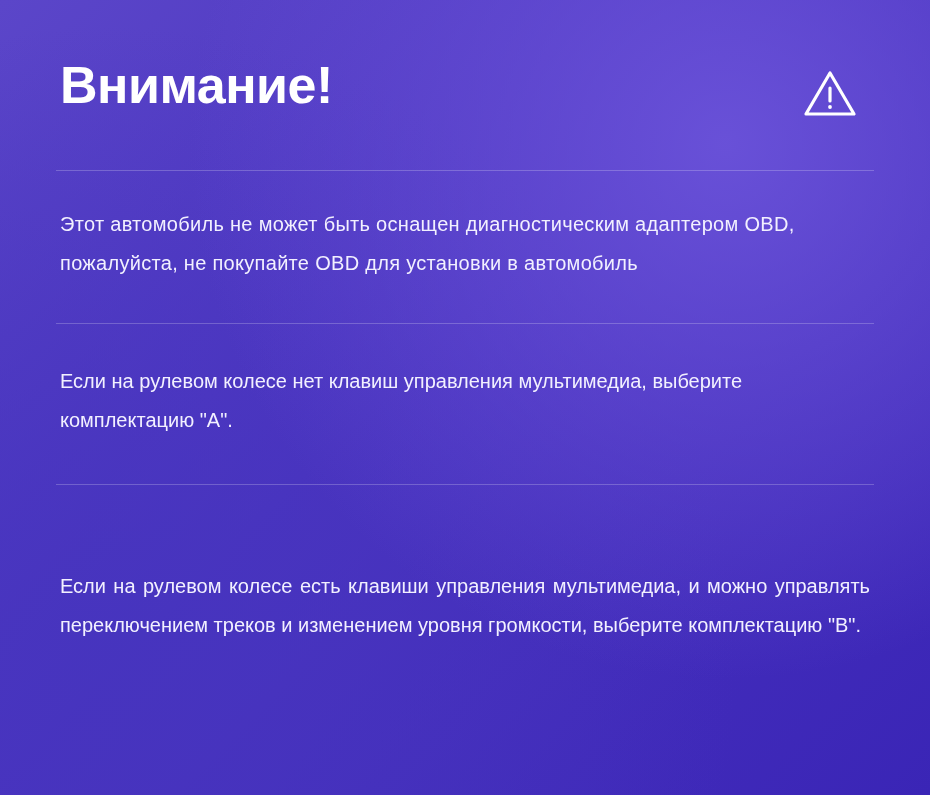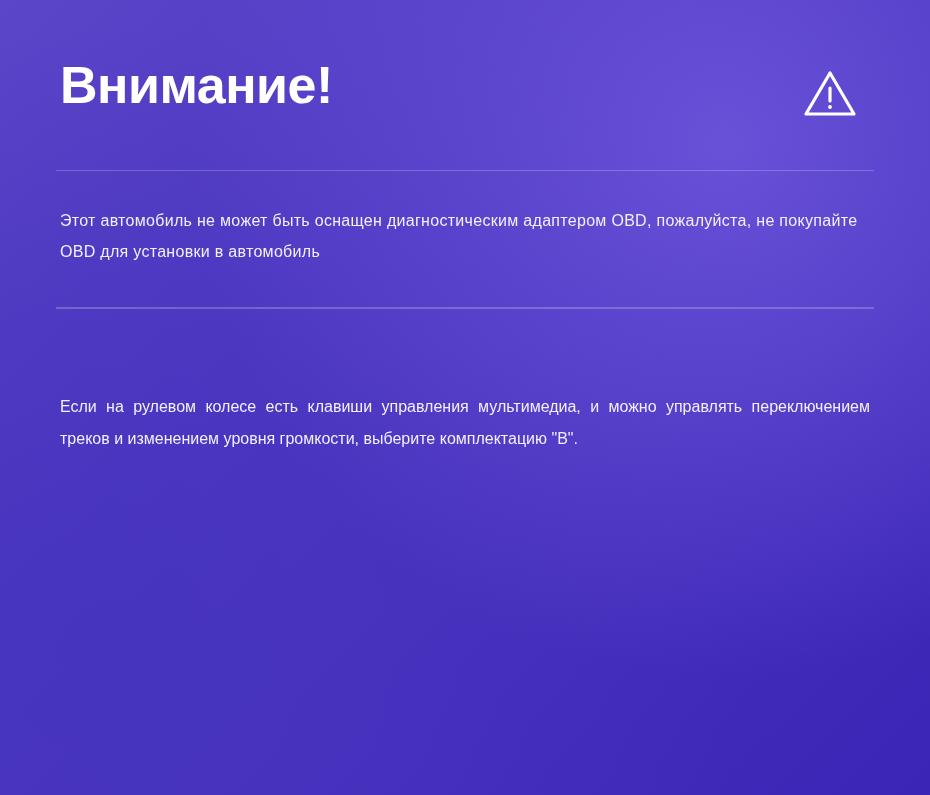--- a/index.html
+++ b/index.html
@@ -49,21 +49,21 @@
     width: 100%;
     background: rgba(255, 255, 255, 0.22);
     margin: 0;
   }
   .divider.top { margin-top: 46px; }
   .section {
     padding: 0 4px;
   }
   .section p {
     margin: 0;
-    font-size: 16px;
+    font-size: 20px;
     line-height: 1.95;
     color: #f2f0ff;
     font-weight: normal;
   }
   .section.first p { letter-spacing: 0.3px; }
   .section.first { padding-top: 34px; padding-bottom: 40px; }
   .section.second { padding-top: 38px; padding-bottom: 44px; }
   .section.third  { padding-top: 38px; padding-bottom: 10px; }
   .justify p { text-align: justify; margin-top: 44px; }
 </style>
@@ -84,20 +84,23 @@
   </div>
 
   <div class="divider top"></div>
 
   <div class="section first">
     <p>Этот автомобиль не может быть оснащен диагностическим адаптером OBD, пожалуйста, не покупайте OBD для установки в автомобиль</p>
   </div>
 
   <div class="divider"></div>
 
+  <div class="section second">
+    <p>Если на рулевом колесе нет клавиш управления мультимедиа, выберите комплектацию "A".</p>
+  </div>
 
   <div class="divider"></div>
 
   <div class="section third justify">
     <p>Если на рулевом колесе есть клавиши управления мультимедиа, и можно управлять переключением треков и изменением уровня громкости, выберите комплектацию "B".</p>
   </div>
 
 </div>
 
 </body></html>

